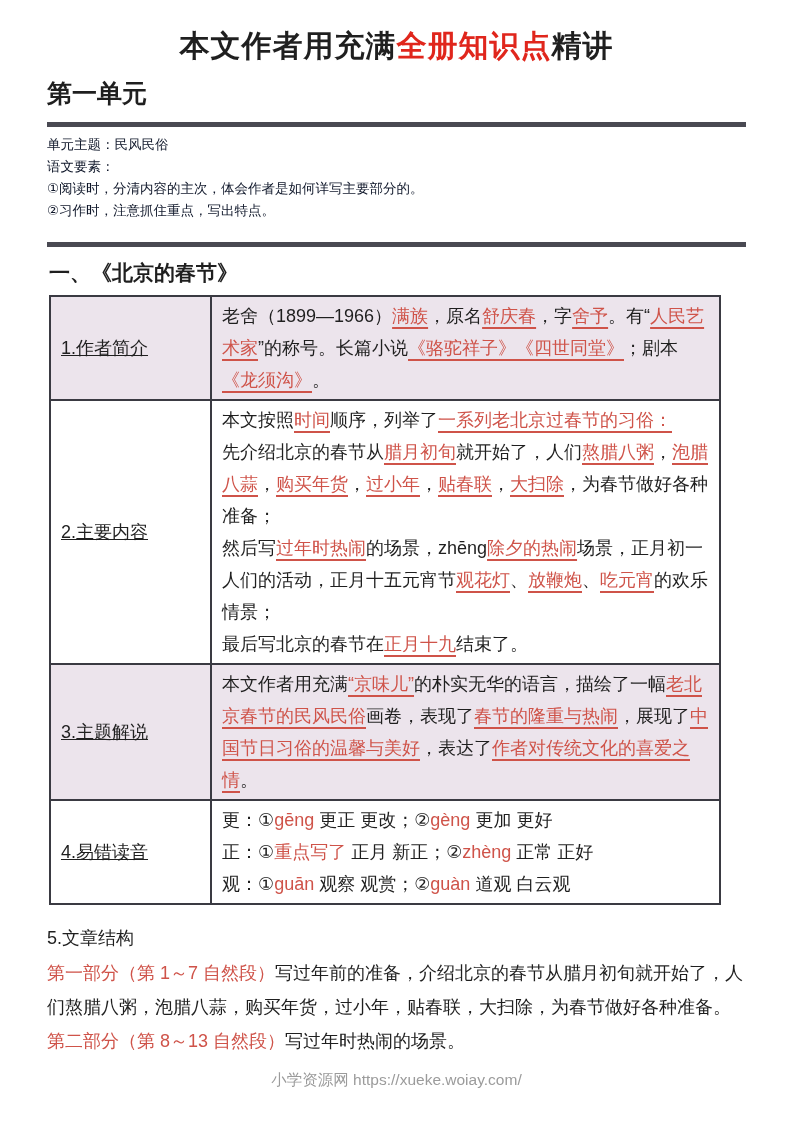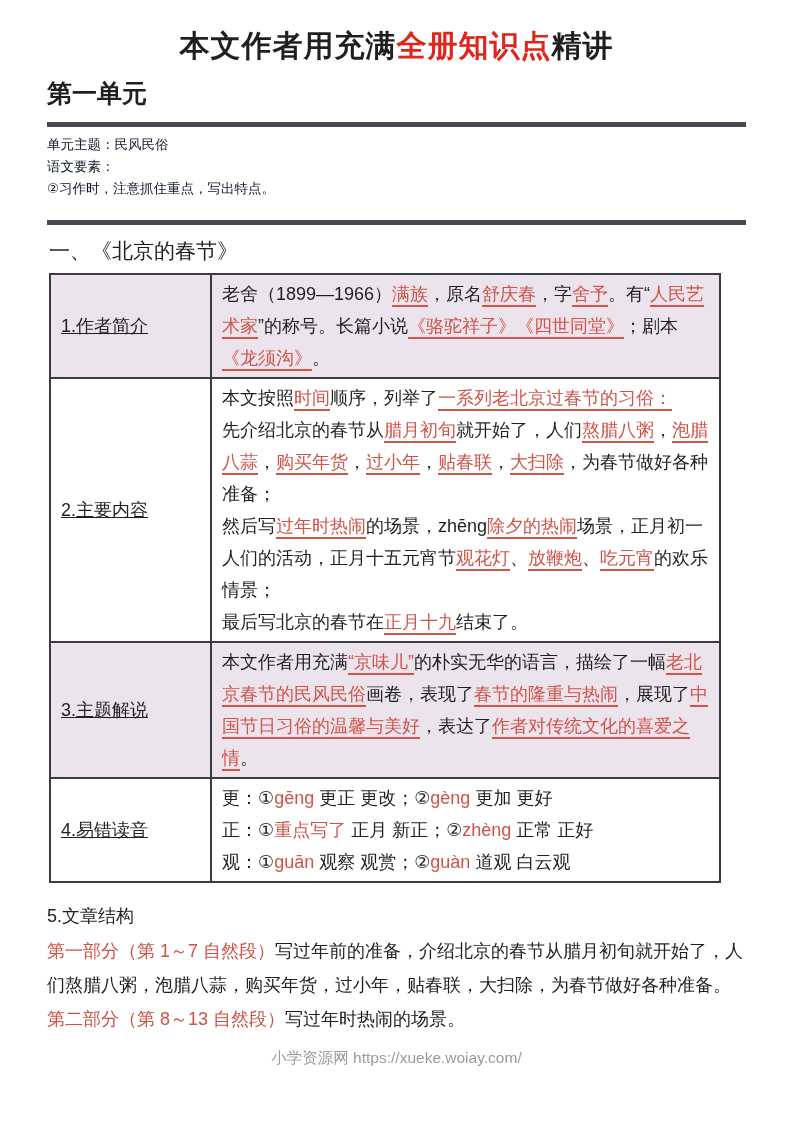--- a/index.html
+++ b/index.html
@@ -40,21 +40,21 @@
   }
   .unit-meta{
     font-size:13.5px;
     line-height:22px;
     color:#0f172a;
     padding:7px 0 20px 0;
   }
   .unit-meta p{margin:0;}
   .lesson-heading{
     font-size:21px;
-    font-weight:normal;
+    font-weight:bold;
     margin:12px 0 8px 2px;
   }
   table.ktable{
     border-collapse:collapse;
     width:672px;
     margin-left:2px;
     table-layout:fixed;
   }
   .ktable td{
     border:2px solid var(--border);
@@ -97,20 +97,21 @@
 
   <h1 class="doc-title"><span>本文作者用充满</span><span class="red">全册知识点</span><span>精讲</span></h1>
 
   <h2 class="unit-heading">第一单元</h2>
 
   <div class="double-rule"></div>
 
   <div class="unit-meta">
     <p>单元主题：民风民俗</p>
     <p>语文要素：</p>
+    <p>①阅读时，分清内容的主次，体会作者是如何详写主要部分的。</p>
     <p>②习作时，注意抓住重点，写出特点。</p>
   </div>
 
   <div class="double-rule"></div>
 
   <h3 class="lesson-heading">一、《北京的春节》</h3>
 
   <table class="ktable">
     <tbody>
         <tr class="shade">

